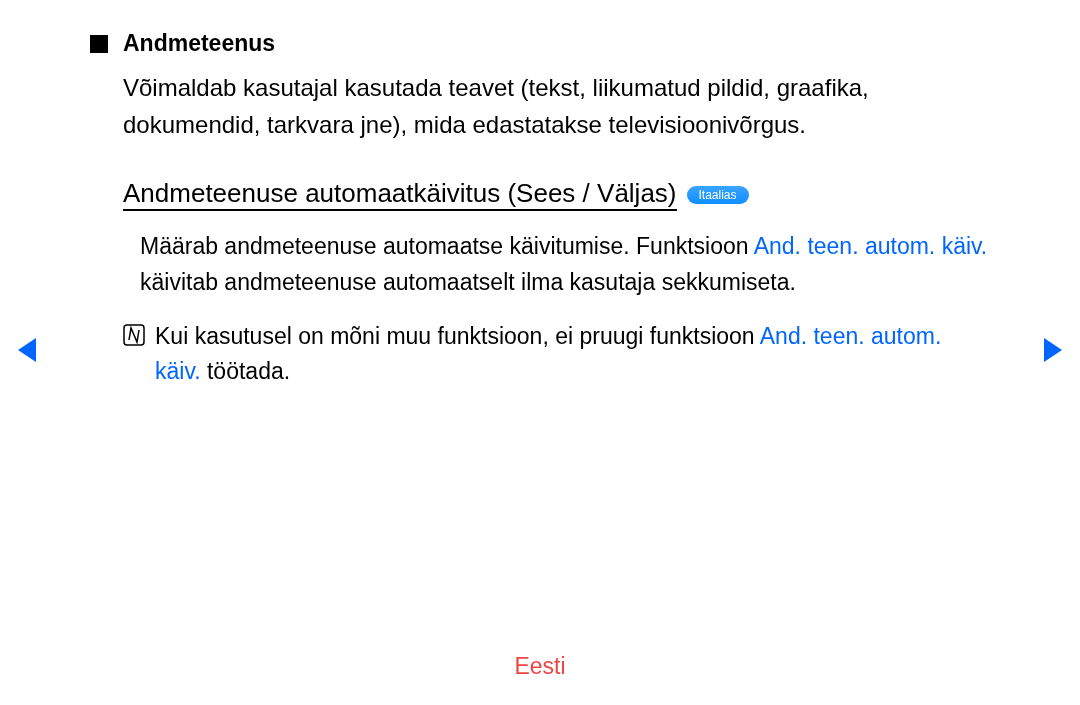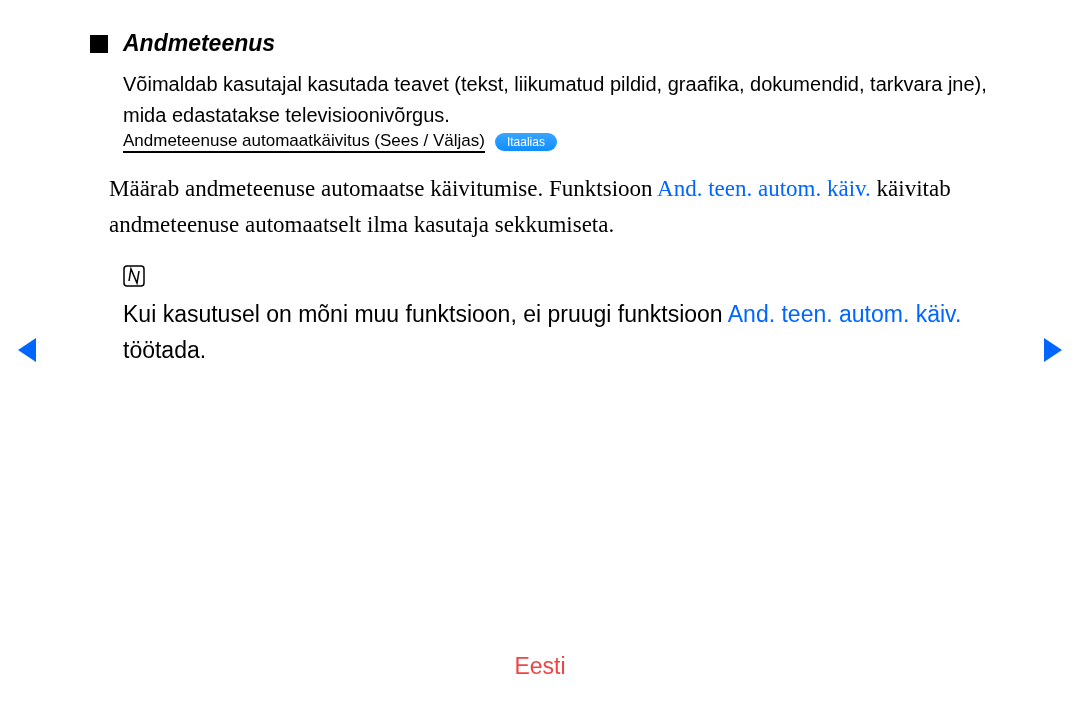--- a/index.html
+++ b/index.html
@@ -28,65 +28,63 @@
     .black-square {
       width: 18px;
       height: 18px;
       background: black;
       flex-shrink: 0;
     }
     .heading-title {
       font-size: 23px;
       font-weight: bold;
       color: #000;
-      font-style: italic;
     }
     .para1 {
-      font-size: 20px;
+      font-size: 24px;
       color: #000;
       line-height: 1.55;
       margin-left: 33px;
+      margin-bottom: 35px;
     }
     .subheading-row {
       display: flex;
       align-items: center;
       gap: 10px;
       margin-left: 33px;
       margin-bottom: 18px;
     }
     .subheading-text {
-      font-size: 17px;
+      font-size: 26px;
       color: #000;
       border-bottom: 2px solid #000;
       padding-bottom: 0px;
     }
     .badge {
       background: linear-gradient(to bottom, #3aa4ff, #0e8fff);
       color: white;
       font-size: 12px;
       padding: 2px 12px;
       border-radius: 12px;
     }
     .para2 {
       font-size: 23px;
       color: #000;
       line-height: 1.55;
-      margin-left: 19px;
+      margin-left: 50px;
       margin-bottom: 18px;
-      font-family: Liberation Serif, serif;
     }
     .blue-text {
       color: #0066ff;
     }
     .note-row {
       display: flex;
       gap: 10px;
       margin-left: 33px;
       align-items: flex-start;
-      flex-direction: column;
     }
     .note-icon {
       flex-shrink: 0;
       width: 22px;
       height: 22px;
       margin-top: 5px;
     }
     .note-text {
       font-size: 23px;
       color: #000;

